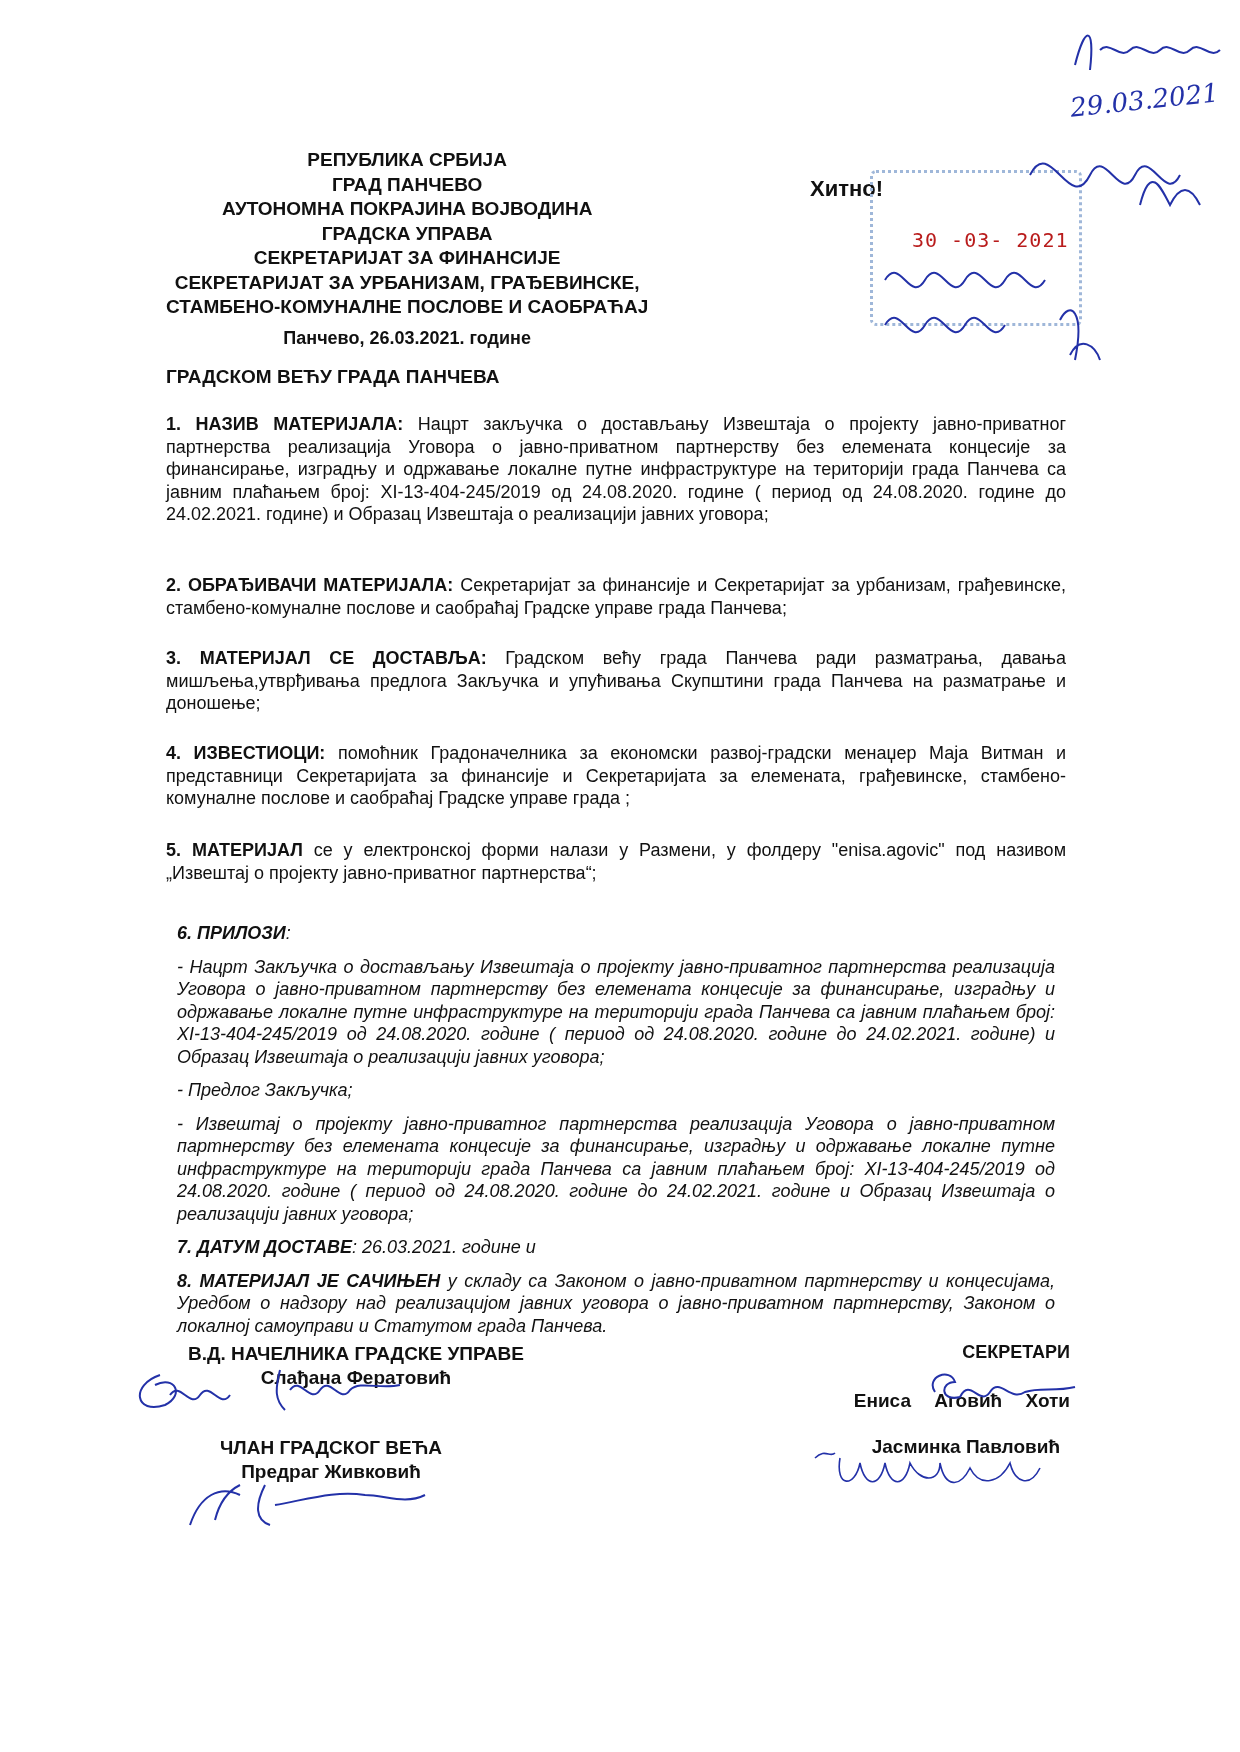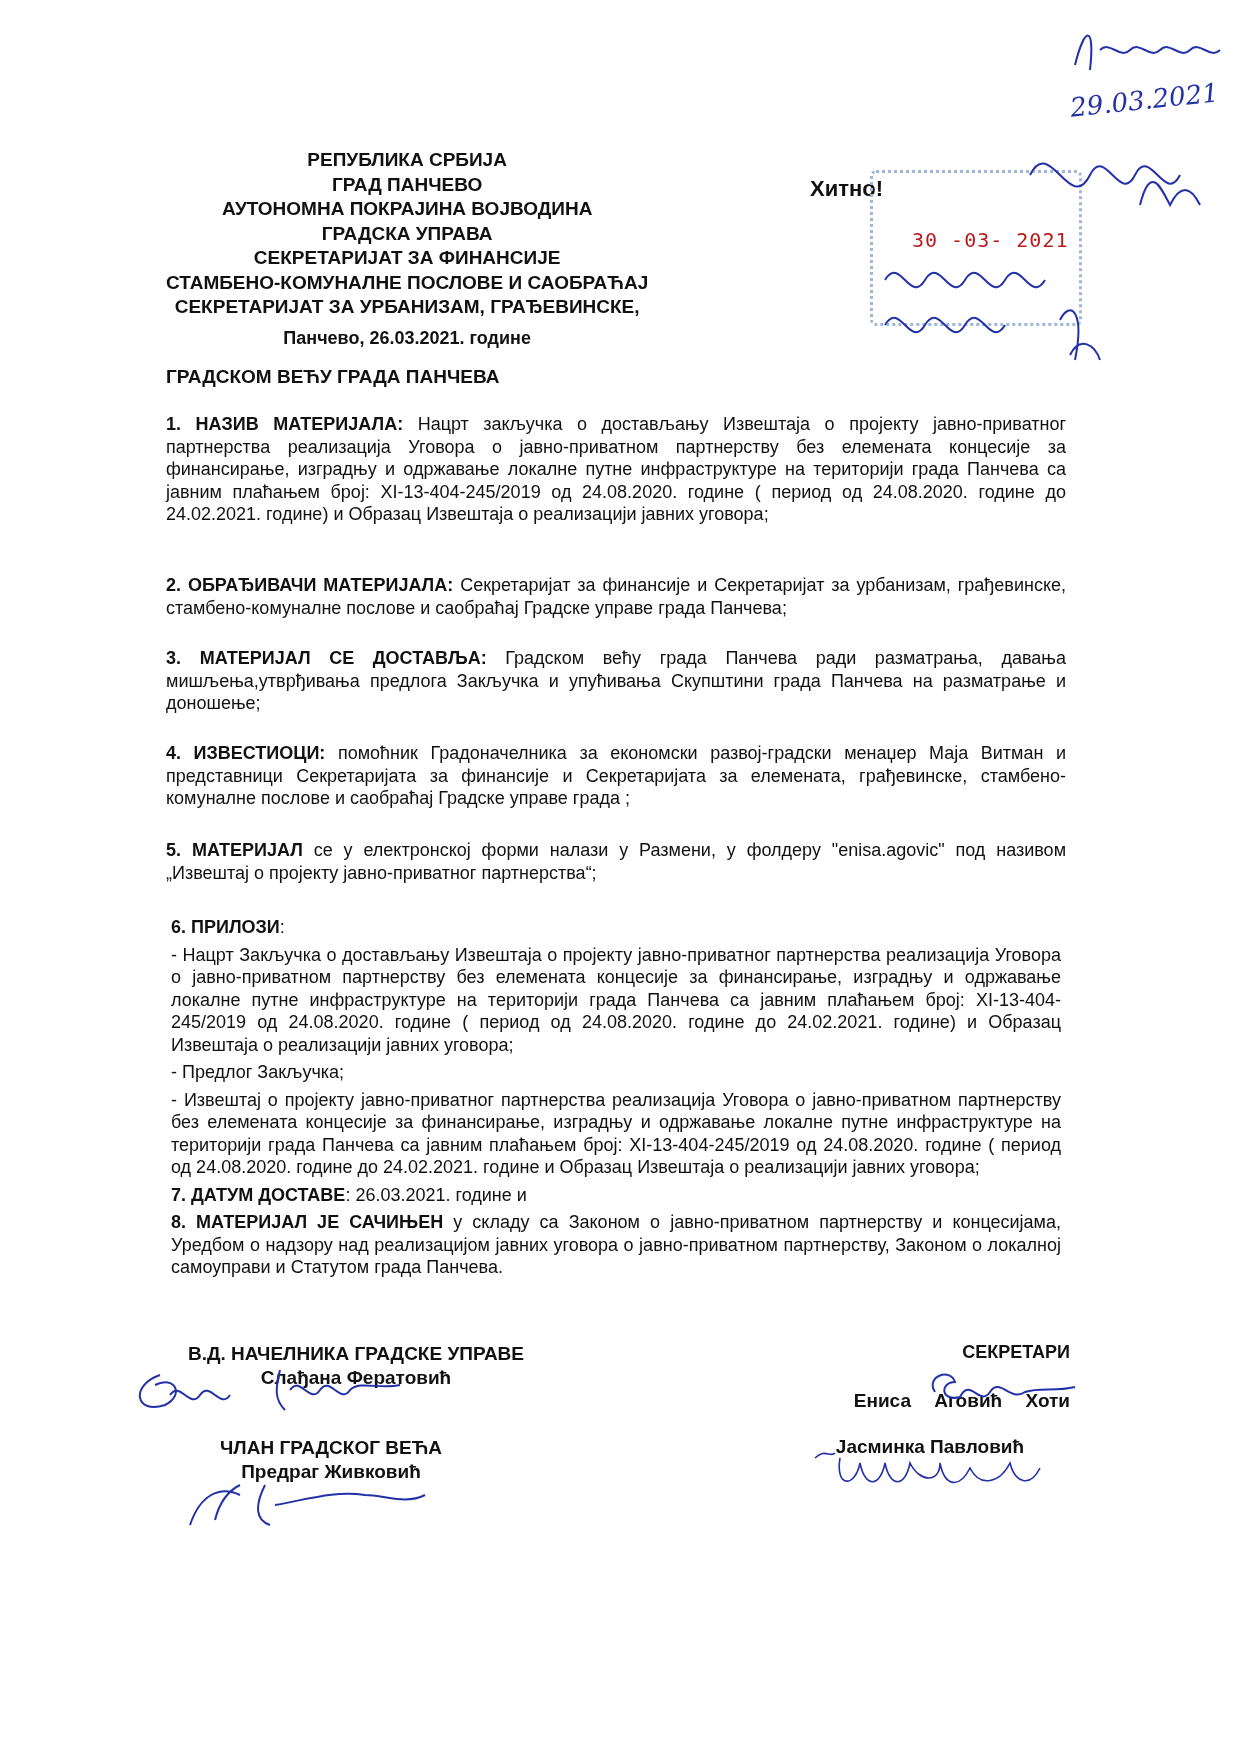--- a/index.html
+++ b/index.html
@@ -25,41 +25,41 @@
   .recipient { position: absolute; left: 166px; top: 366px; font-weight: bold; font-size: 19px; }
 
   .body { position: absolute; left: 166px; width: 900px; font-size: 18px; line-height: 22.5px; text-align: justify; }
   .body b { font-weight: bold; }
   .s1 { top: 413px; }
   .s2 { top: 574px; }
   .s3 { top: 647px; }
   .s4 { top: 742px; }
   .s5 { top: 839px; }
   .s6 { top: 911px; }
-  .s6 p { margin: 5px; }
+  .s6 p { margin: 11px; font-style: italic; }
 
   .sig-left { position: absolute; left: 166px; top: 1342px; width: 380px; text-align: center; font-weight: bold; font-size: 19px; line-height: 24px; }
   .sig-left2 { position: absolute; left: 166px; top: 1436px; width: 330px; text-align: center; font-weight: bold; font-size: 19px; line-height: 24px; }
   .sig-right1 { position: absolute; left: 900px; top: 1342px; width: 170px; text-align: right; font-weight: bold; font-size: 18px; }
   .sig-right2 { position: absolute; left: 820px; top: 1390px; width: 250px; text-align: right; font-weight: bold; font-size: 19px; word-spacing: 18px; }
-  .sig-right3 { position: absolute; left: 800px; top: 1436px; width: 260px; text-align: center; font-weight: bold; font-size: 19px; }
+  .sig-right3 { position: absolute; left: 800px; top: 1436px; width: 260px; text-align: right; font-weight: bold; font-size: 19px; }
 </style>
 </head>
 <body>
 
 <div class="page">
 
   <div class="header">
     <div>РЕПУБЛИКА  СРБИЈА</div>
     <div>ГРАД  ПАНЧЕВО</div>
     <div>АУТОНОМНА  ПОКРАЈИНА  ВОЈВОДИНА</div>
     <div>ГРАДСКА  УПРАВА</div>
     <div>СЕКРЕТАРИЈАТ ЗА ФИНАНСИЈЕ</div>
+    <div>СЕКРЕТАРИЈАТ ЗА УРБАНИЗАМ, ГРАЂЕВИНСКЕ,</div>
     <div>СТАМБЕНО-КОМУНАЛНЕ ПОСЛОВЕ И САОБРАЋАЈ</div>
-    <div>СЕКРЕТАРИЈАТ ЗА УРБАНИЗАМ, ГРАЂЕВИНСКЕ,</div>
     <div class="date">Панчево, 26.03.2021. године</div>
   </div>
 
   <div class="urgent">Хитно!</div>
 
   <div class="stamp"></div>
   <div class="stamp-date">30 -03- 2021</div>
 
   <svg class="scribble" style="left:1070px;top:20px" width="170" height="60">
     <path d="M5 45 C15 5, 25 5, 20 50 M30 30 c10 -10 20 10 30 0 c10 -10 20 10 30 0 c10 -10 20 10 30 0 c10 -10 20 10 30 0" stroke="#2331a8" stroke-width="2" fill="none"></path>

